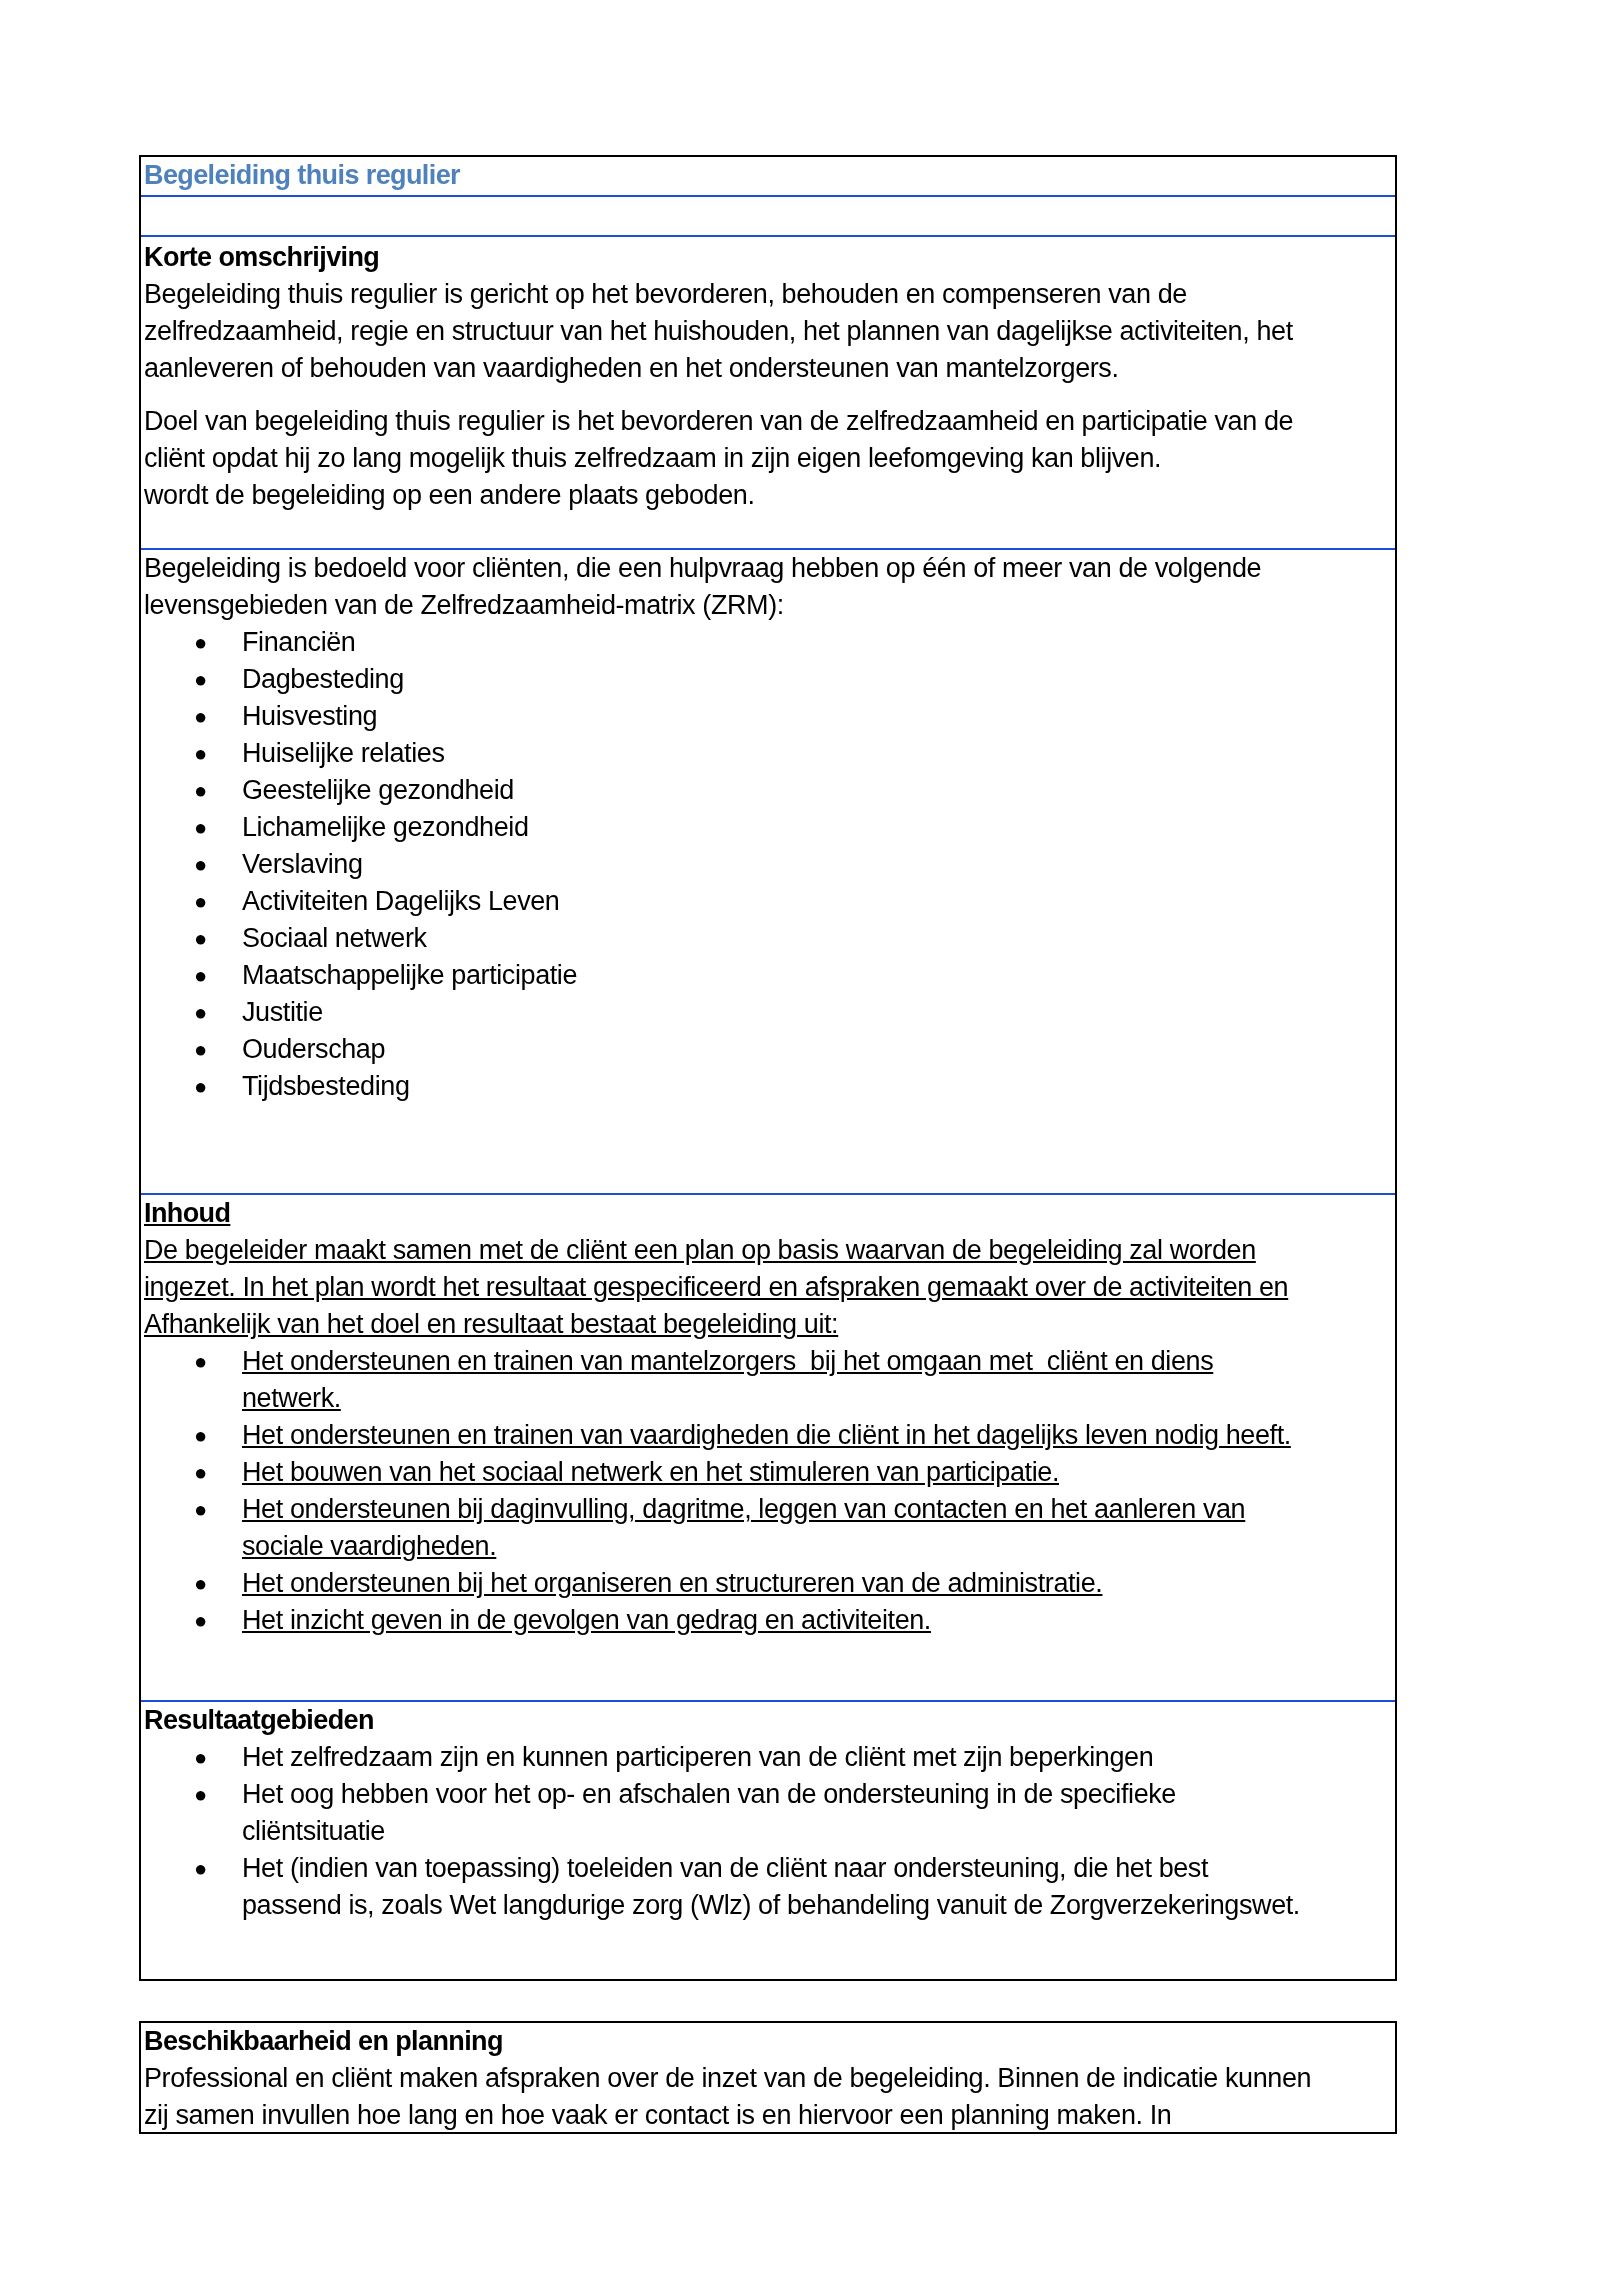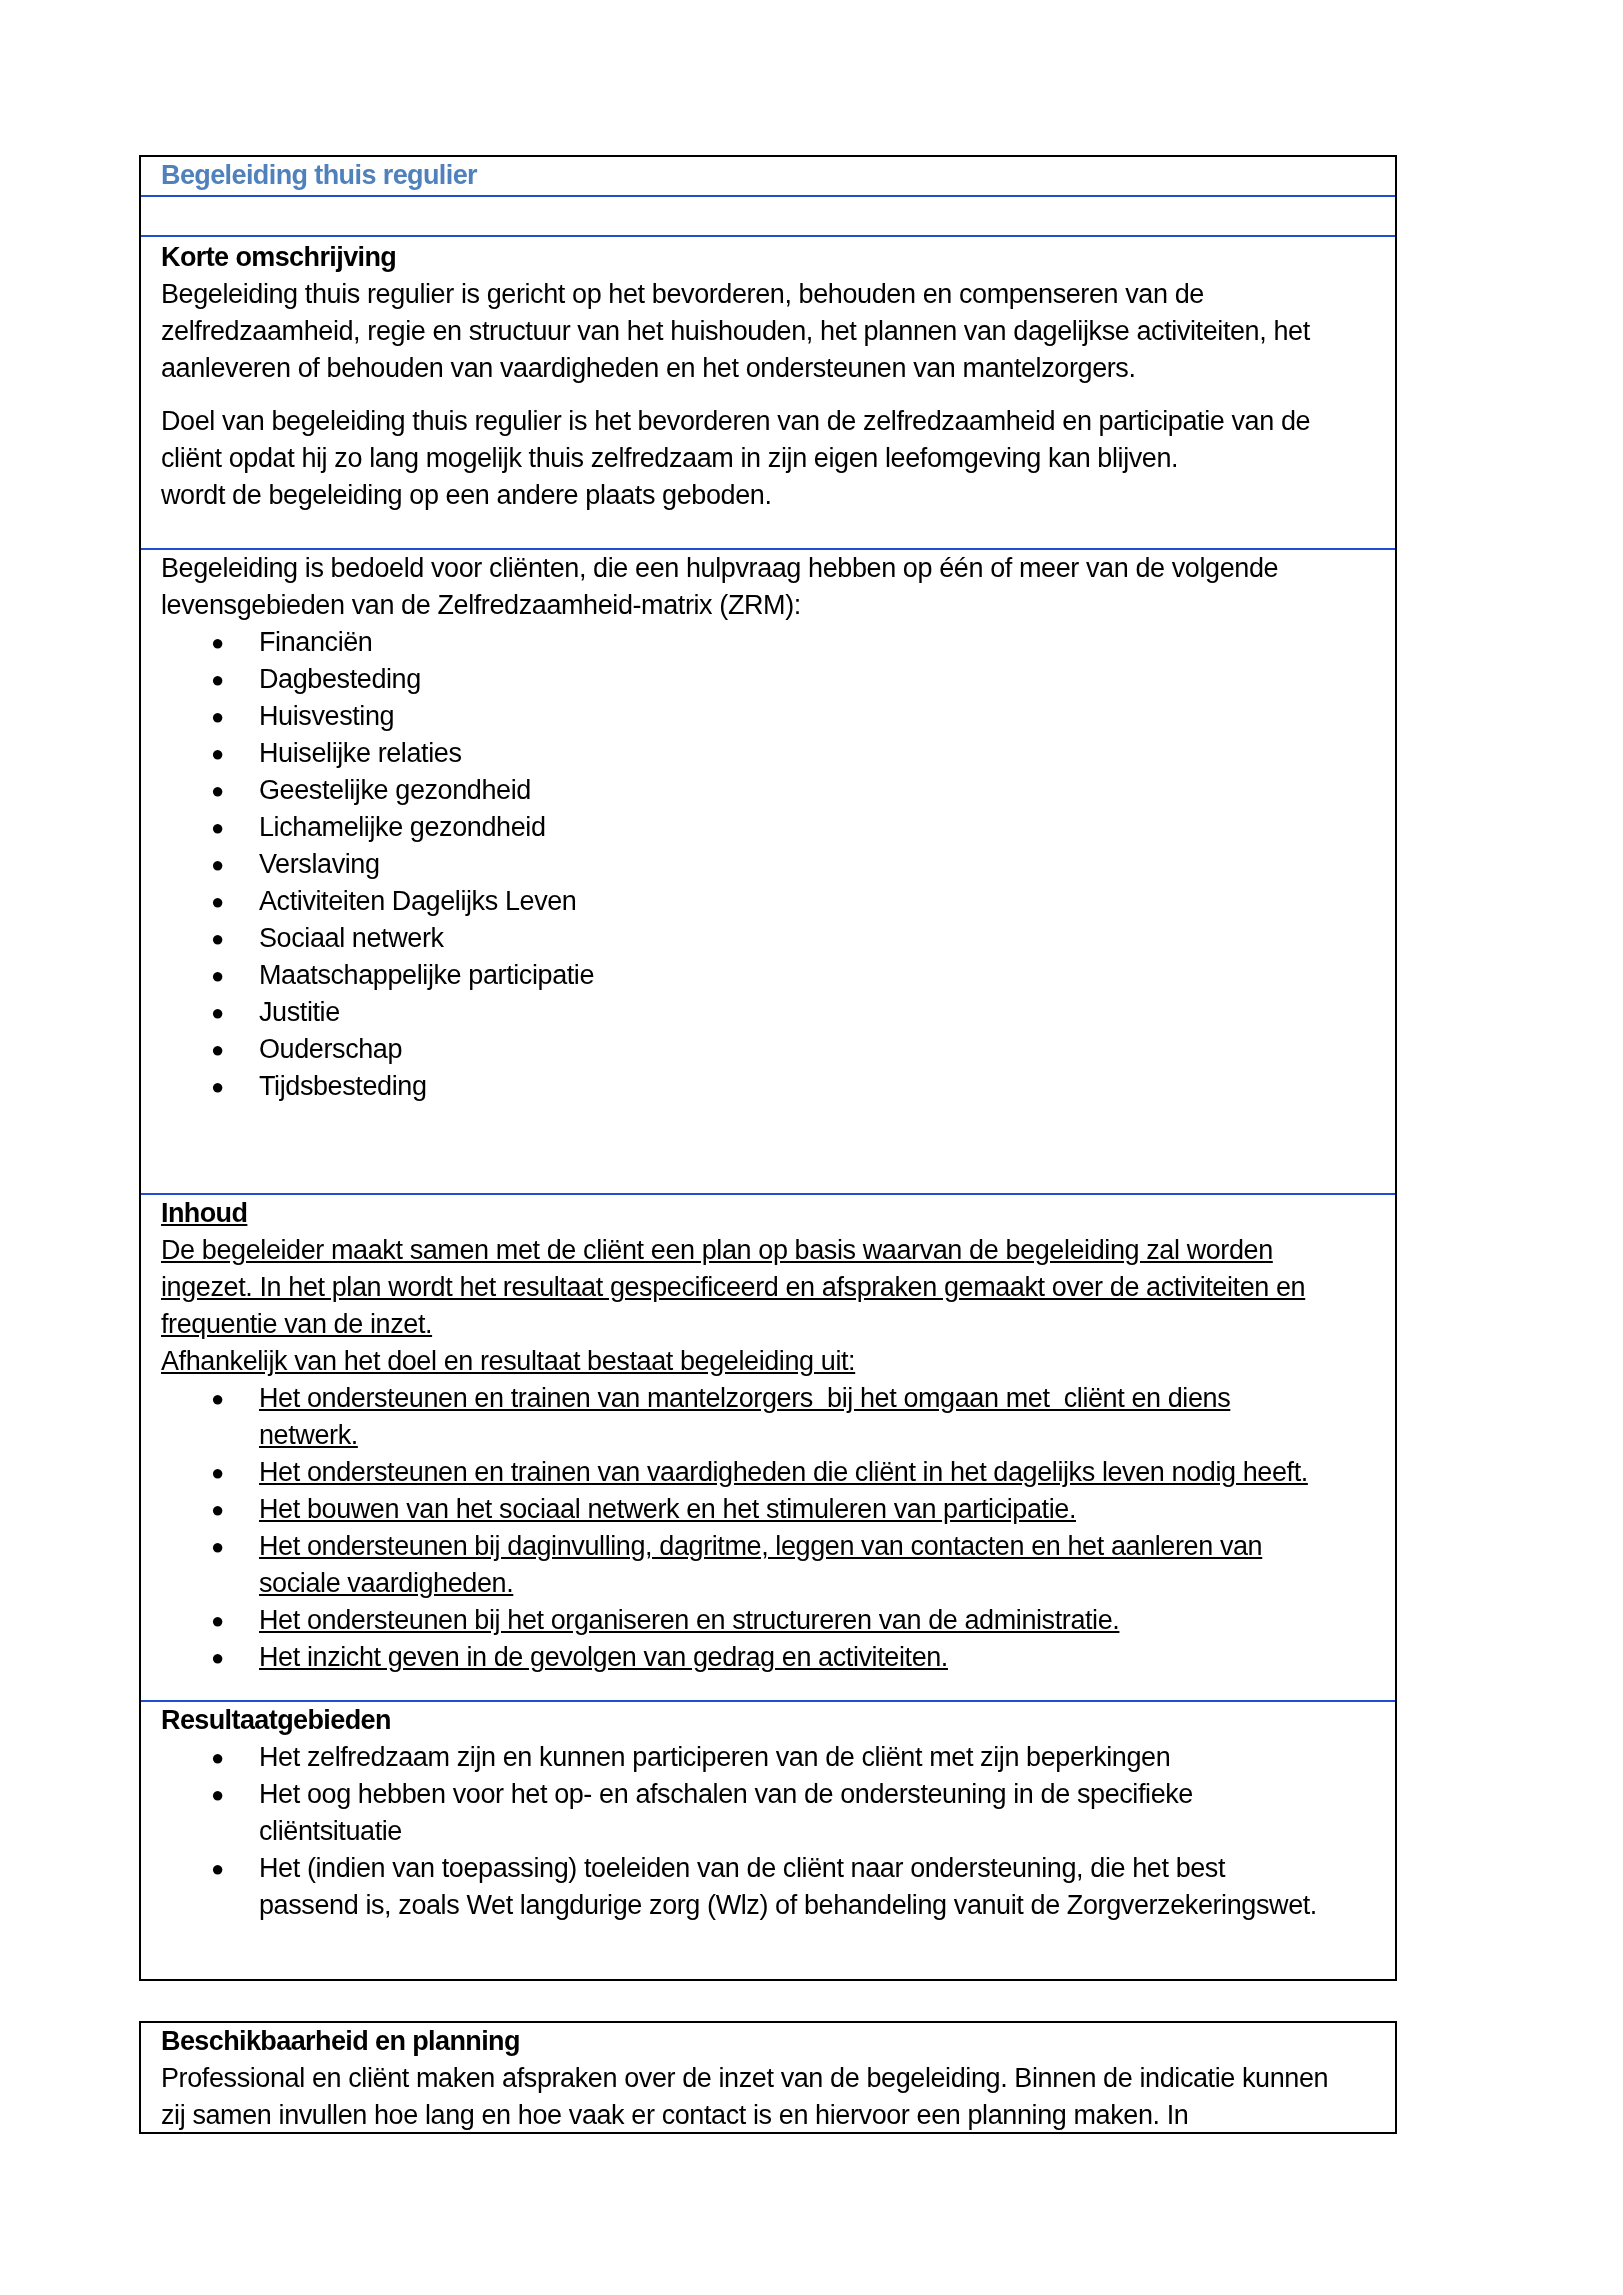--- a/index.html
+++ b/index.html
@@ -2,21 +2,21 @@
 <html style="font-size:10.5px"><head>
 <meta charset="utf-8">
 <style>
   html, body { margin: 0; padding: 0; background: #ffffff; }
   body { width: 1623px; height: 2295px; position: relative; overflow: hidden;
          font-family: "Liberation Sans", sans-serif; color: #000; }
   .tbl { position: absolute; left: 139px; width: 1258px; box-sizing: border-box;
          border: 2.6px solid #000; }
   .row { position: relative; box-sizing: border-box; border-top: 2px solid #1d4ed8; }
   .row:first-child { border-top: none; }
-  .cell { padding: 0 0 0 20px; }
+  .cell { padding: 0 0 0 3px; }
   .ln { display: block; height: 37px; line-height: 37px; font-size: 27px; white-space: pre;
         letter-spacing: -0.4px; }
   .hd { font-weight: bold; letter-spacing: -0.6px; }
   .title { color: #4f81bd; font-weight: bold; font-size: 27px; line-height: 37px; height: 37px;
            letter-spacing: -0.6px; display:block; }
   .gap { height: 15.7px; }
   .li { position: relative; padding-left: 98px; }
   .li .bul { position: absolute; left: 50px; top: 0; font-size: 22px; line-height: 37px; }
   .li .ln { font-size: 27px; }
 </style>
@@ -105,21 +105,20 @@
           </div>
       </div>
     </div>
   </div>
 
   <div class="row" style="height:507px;text-decoration:underline;">
     <div class="cell" style="padding-top:0;">
       <span class="ln hd" style="display: block;">Inhoud</span>
       <span class="ln" style="display: block;">De begeleider maakt samen met de cliënt een plan op basis waarvan de begeleiding zal worden</span>
       <span class="ln" style="display: block;">ingezet. In het plan wordt het resultaat gespecificeerd en afspraken gemaakt over de activiteiten en</span>
-      <span class="ln" style="display: block;">frequentie van de inzet.</span>
       <span class="ln" style="display: block;">Afhankelijk van het doel en resultaat bestaat begeleiding uit:</span>
       <div>
         <div class="li">
             <span class="bul">●</span>
             <span class="ln" style="display: block;">Het ondersteunen en trainen van mantelzorgers  bij het omgaan met  cliënt en diens</span>
             <span class="ln" style="display: block;">netwerk.</span>
           </div>
         <div class="li">
             <span class="bul">●</span>
             <span class="ln" style="display: block;">Het ondersteunen en trainen van vaardigheden die cliënt in het dagelijks leven nodig heeft.</span>

